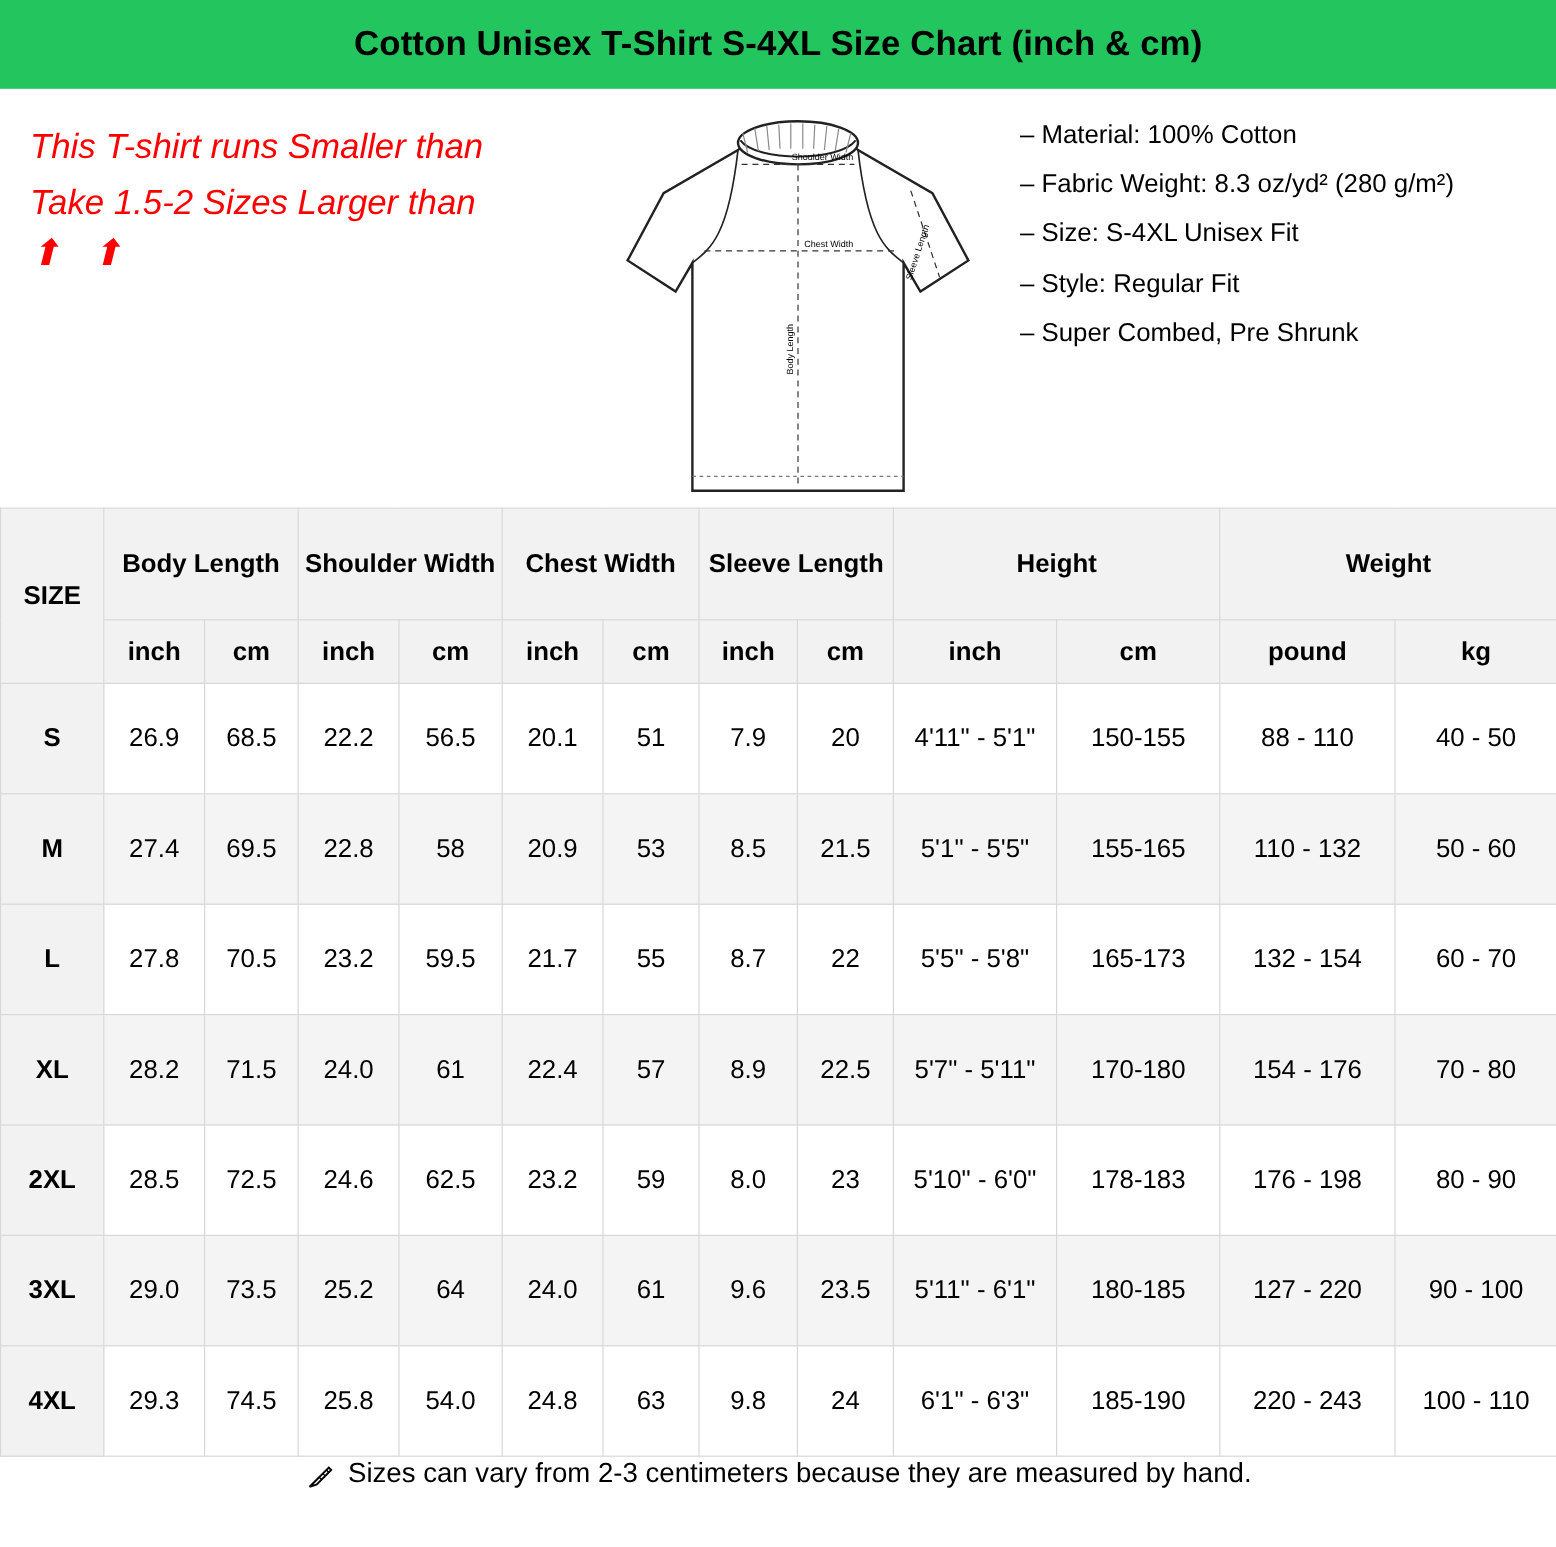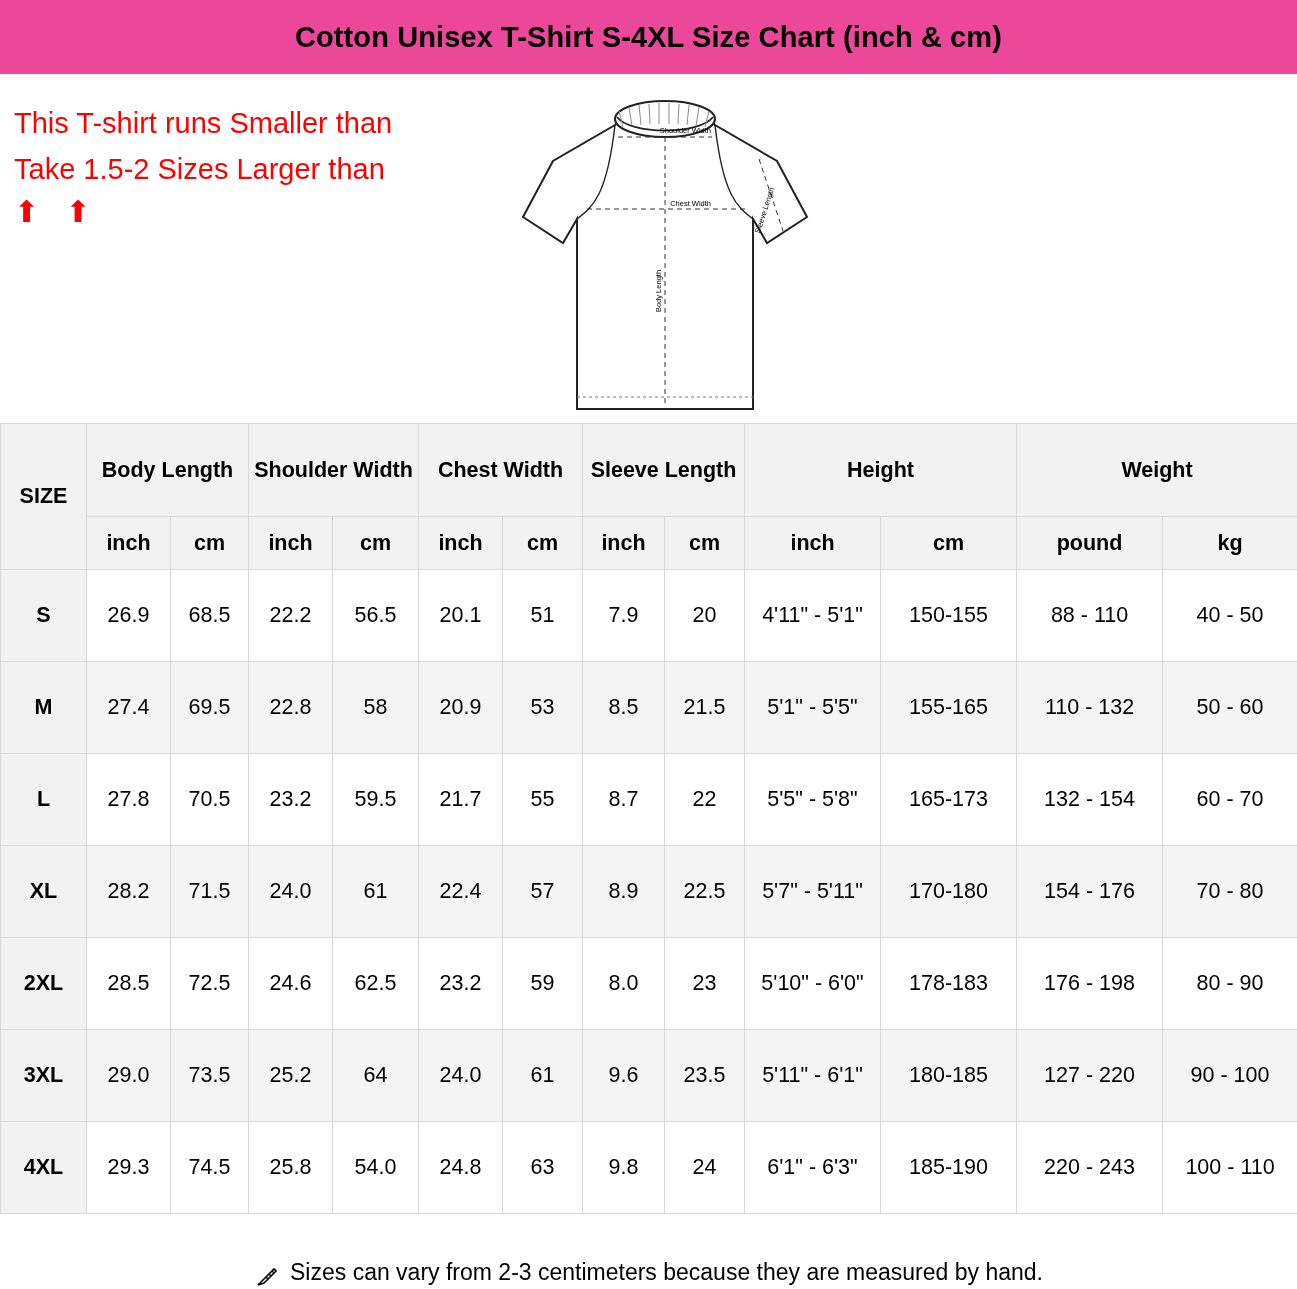--- a/index.html
+++ b/index.html
@@ -17,21 +17,21 @@
   .page {
     width: 1297px;
     height: 1289px;
     position: relative;
     box-sizing: border-box;
     display: flex;
     flex-direction: column;
   }
   
   .title-banner {
-    background: #ec4899;
+    background: #22c55e;
     height: 74px;
     display: flex;
     align-items: center;
     justify-content: center;
     border-bottom: 1px solid #ffffff;
   }
   .title-banner .title-text {
     font-size: 29px;
     font-weight: bold;
     letter-spacing: 0.1px;
@@ -40,22 +40,23 @@
   }
   
   .info-area {
     display: flex;
     flex-direction: row;
     height: 348px;
     align-items: flex-start;
   }
   .warning-col {
     width: 500px;
-    padding: 28px 0 0 14px;
+    padding: 28px 0 0 25px;
     box-sizing: border-box;
+    font-style: italic;
   }
   .warning-col p {
     margin: 0 0 6px 0;
     color: #ff0000;
     font-size: 29px;
     line-height: 1.38;
     font-weight: normal;
   }
   .arrows {
     color: #ff0000;
@@ -128,21 +129,21 @@
     background: #f4f4f4;
   }
   .size-table tbody td.size-cell {
     font-weight: bold;
     background: #f2f2f2;
   }
   
   .footer-note {
     height: 72px;
     display: flex;
-    align-items: flex-end;
+    align-items: flex-start;
     justify-content: center;
     font-size: 23px;
     gap: 10px;
   }
   .pin-icon {
     display: inline-block;
     width: 26px;
     height: 26px;
     position: relative;
     top: 3px;
@@ -199,20 +200,29 @@
           <line x1="150" y1="46" x2="150" y2="316"></line>
           <line x1="244" y1="68" x2="268" y2="140"></line>
         </g>
         <text x="196" y="42" font-size="7.5" font-family="Liberation Sans, sans-serif" fill="#000" text-anchor="end">Shoulder Width</text>
         <text x="196" y="115" font-size="7.5" font-family="Liberation Sans, sans-serif" fill="#000" text-anchor="end">Chest Width</text>
         <text x="146" y="200" font-size="7.5" font-family="Liberation Sans, sans-serif" fill="#000" text-anchor="middle" transform="rotate(-90 146 200)">Body Length</text>
         <text x="252" y="120" font-size="7.5" font-family="Liberation Sans, sans-serif" fill="#000" text-anchor="middle" transform="rotate(-72 252 120)">Sleeve Length</text>
       </svg>
     </div>
 
+    <div class="specs-col">
+      <ul>
+        <li>– Material: 100% Cotton</li>
+        <li>– Fabric Weight: 8.3 oz/yd² (280 g/m²)</li>
+        <li>– Size: S-4XL Unisex Fit</li>
+        <li>– Style: Regular Fit</li>
+        <li>– Super Combed, Pre Shrunk</li>
+      </ul>
+    </div>
   </div>
 
   <table class="size-table">
     <colgroup>
       <col style="width:86px">
       <col style="width:84px">
         <col style="width:78px">
       <col style="width:84px">
         <col style="width:86px">
       <col style="width:84px">

